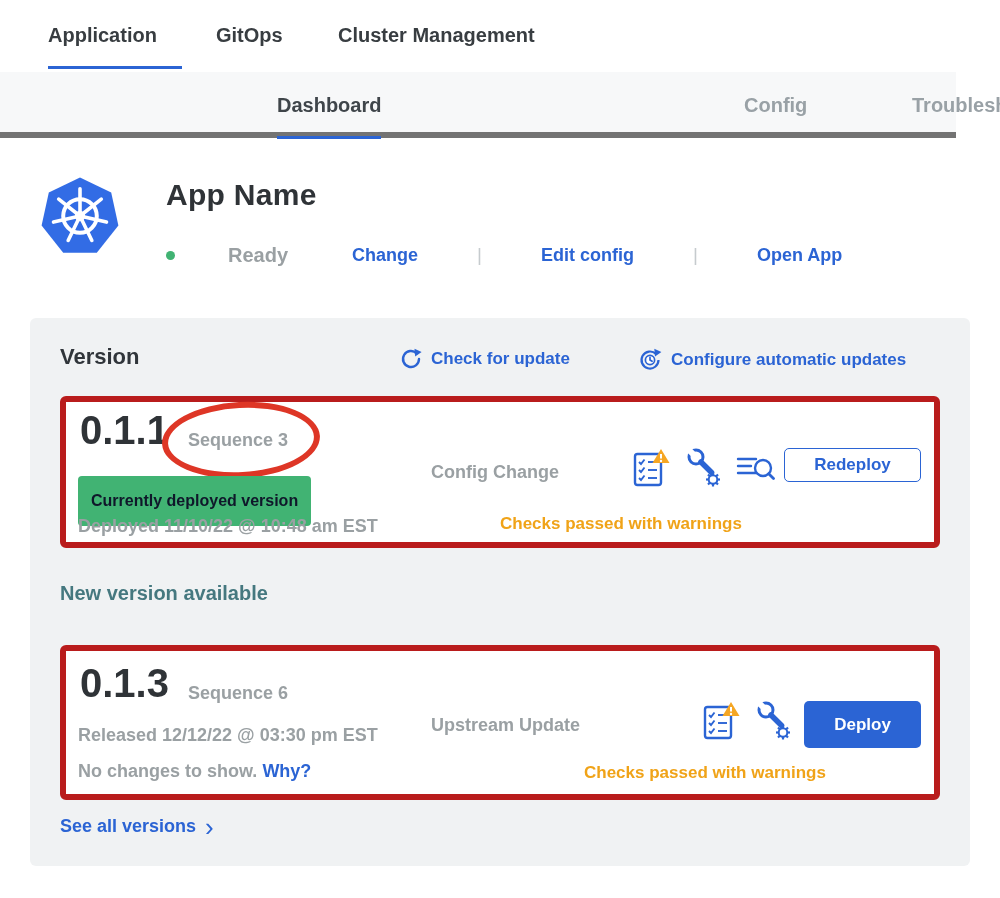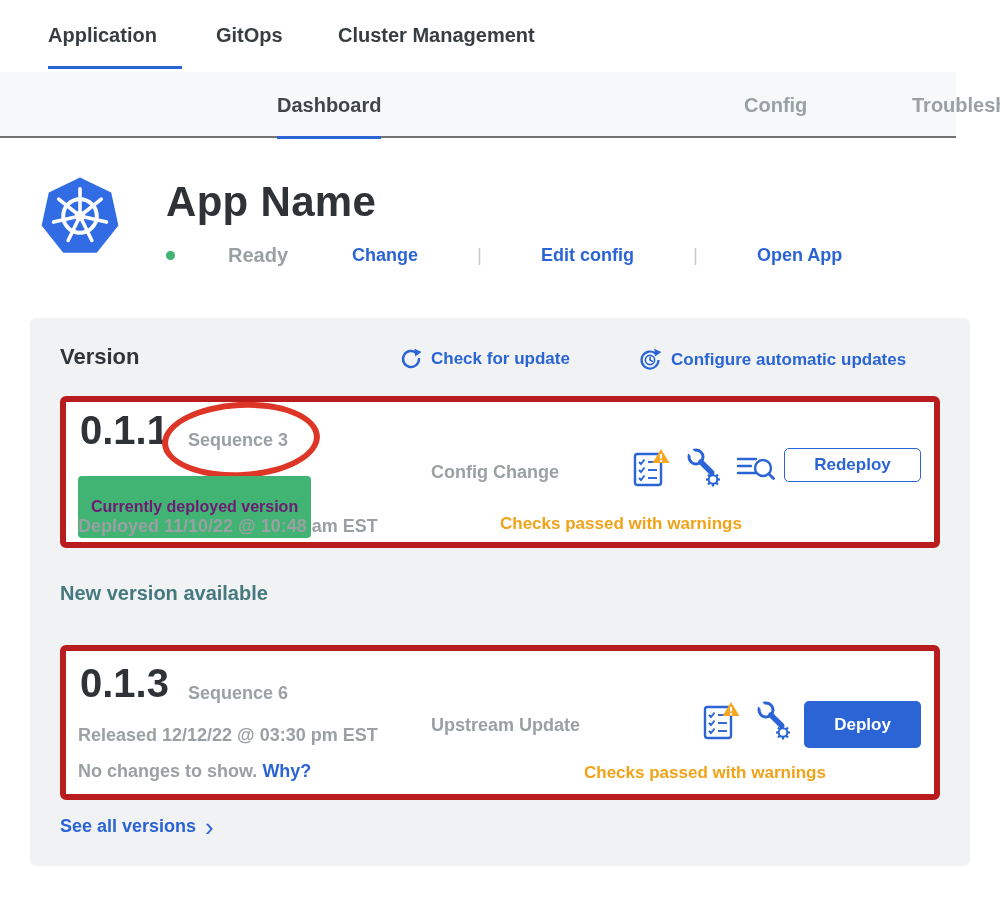--- a/index.html
+++ b/index.html
@@ -15,34 +15,34 @@
   .topnav .tab { position: absolute; top: 0; height: 71px; display: flex; align-items: center;
     font-size: 20px; font-weight: 700; color: #383d41; cursor: pointer; }
   .topnav .tab.active::after { content: ""; position: absolute; left: 0; bottom: 2px;
     width: calc(100% + 25px); height: 3px; background: var(--accent); }
   #tab-application { left: 48px; }
   #tab-gitops { left: 216px; }
   #tab-cluster { left: 338px; }
 
   
   .subnav { position: absolute; left: 0; top: 72px; width: 956px; height: 66px;
-    background: #f7f8f9; border-bottom: 2px solid #737373; }
+    background: #f7f8f9; border-bottom: 6px solid #737373; }
   .subnav .tab { position: absolute; top: 0; height: 66px; display: flex; align-items: center;
     font-size: 20px; font-weight: 600; color: #99a1a6; cursor: pointer; white-space: nowrap; }
   .subnav .tab.active { color: #3f454a; font-weight: 700; }
   .subnav .tab.active::after { content: ""; position: absolute; left: 0; bottom: -1px;
     width: 100%; height: 3px; background: var(--accent); }
   #subtab-dashboard { left: 277px; }
   #subtab-history { left: 488px; }
   #subtab-config { left: 744px; }
   #subtab-troubleshoot { left: 912px; }
 
   
   .logo { position: absolute; left: 40px; top: 176px; width: 80px; height: 80px; }
-  .app-title { position: absolute; left: 166px; top: 178px; font-size: 42px; font-weight: 700;
+  .app-title { position: absolute; left: 166px; top: 178px; font-size: 30px; font-weight: 700;
     color: var(--dark); letter-spacing: 0.3px; }
   .status-row { position: absolute; left: 166px; top: 242px; height: 26px;
     display: flex; align-items: center; gap: 44px; }
   .dot { width: 9px; height: 9px; border-radius: 50%; background: var(--green); margin-right: 9px; }
   .ready { font-size: 20px; font-weight: 600; color: var(--gray); margin-right: 20px; }
   .hlink { font-size: 18px; font-weight: 700; color: var(--accent); cursor: pointer; text-decoration: none; }
   .sep { color: #c6cbce; font-size: 19px; margin: 0 15px; font-weight: 400; }
 
   
   .card { position: absolute; left: 30px; top: 318px; width: 940px; height: 548px;
@@ -56,22 +56,22 @@
   .vbox { position: absolute; left: 30px; width: 880px; background: #fff; border-radius: 6px;
     border: 6px solid #b91c1c; }
   #vbox1 { top: 78px; height: 152px; }
   #vbox2 { top: 327px; height: 155px; }
 
   .vnum { position: absolute; left: 14px; top: 6px; font-size: 40px; font-weight: 700; color: var(--dark); }
   #vbox2 .vnum { top: 10px; }
   .vseq { position: absolute; left: 122px; top: 28px; font-size: 18px; font-weight: 600; color: var(--gray); }
   #vbox2 .vseq { top: 32px; }
 
-  .badge { position: absolute; left: 12px; top: 74px; background: var(--green); color: #701a75;
-    font-size: 16px; font-weight: 700; padding: 22px 13px; border-radius: 4px; }
+  .badge { position: absolute; left: 12px; top: 74px; background: var(--green); color: #0f172a;
+    font-size: 16px; font-weight: 700; padding: 16px 13px; border-radius: 4px; }
   .meta { position: absolute; left: 12px; font-size: 18px; font-weight: 600; color: var(--gray); }
   #deployed-date { top: 114px; }
   #released-date { top: 74px; }
   #no-changes { top: 110px; }
   .why { color: var(--accent); font-weight: 700; cursor: pointer; }
 
   .change-type { position: absolute; font-size: 18px; font-weight: 700; color: var(--gray); }
   #change-type-1 { left: 365px; top: 60px; }
   #change-type-2 { left: 365px; top: 64px; }
 

